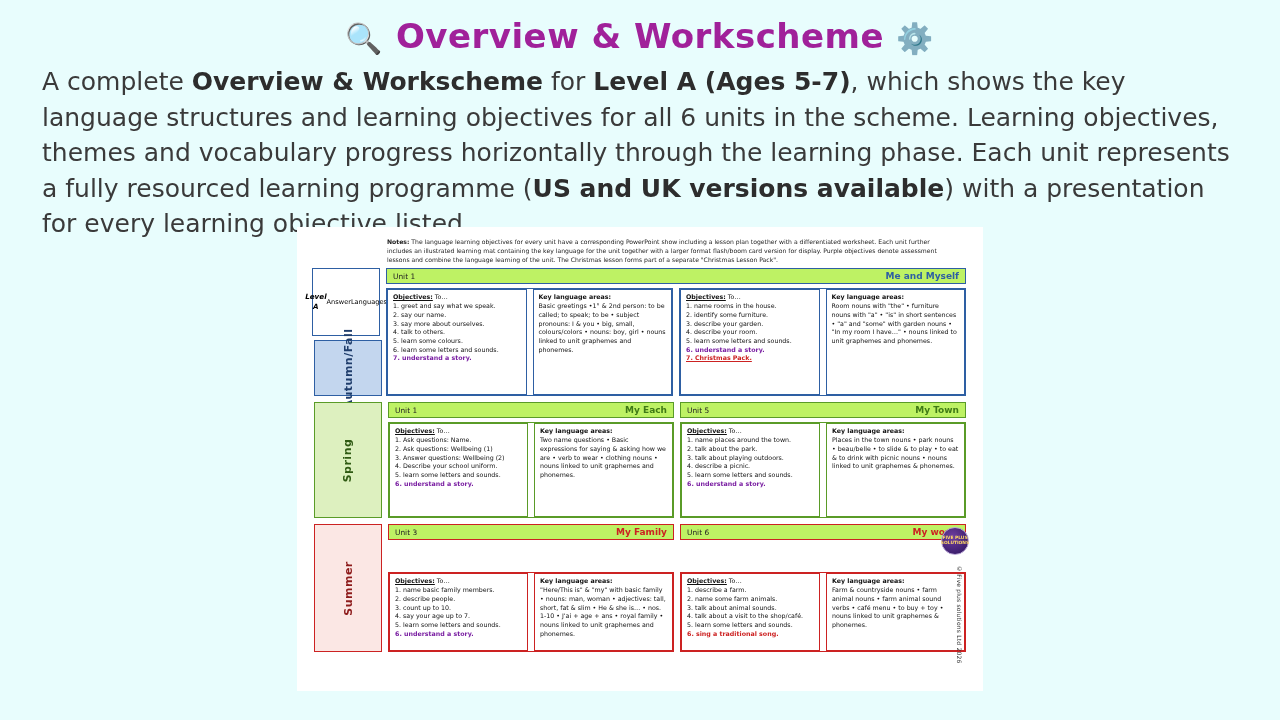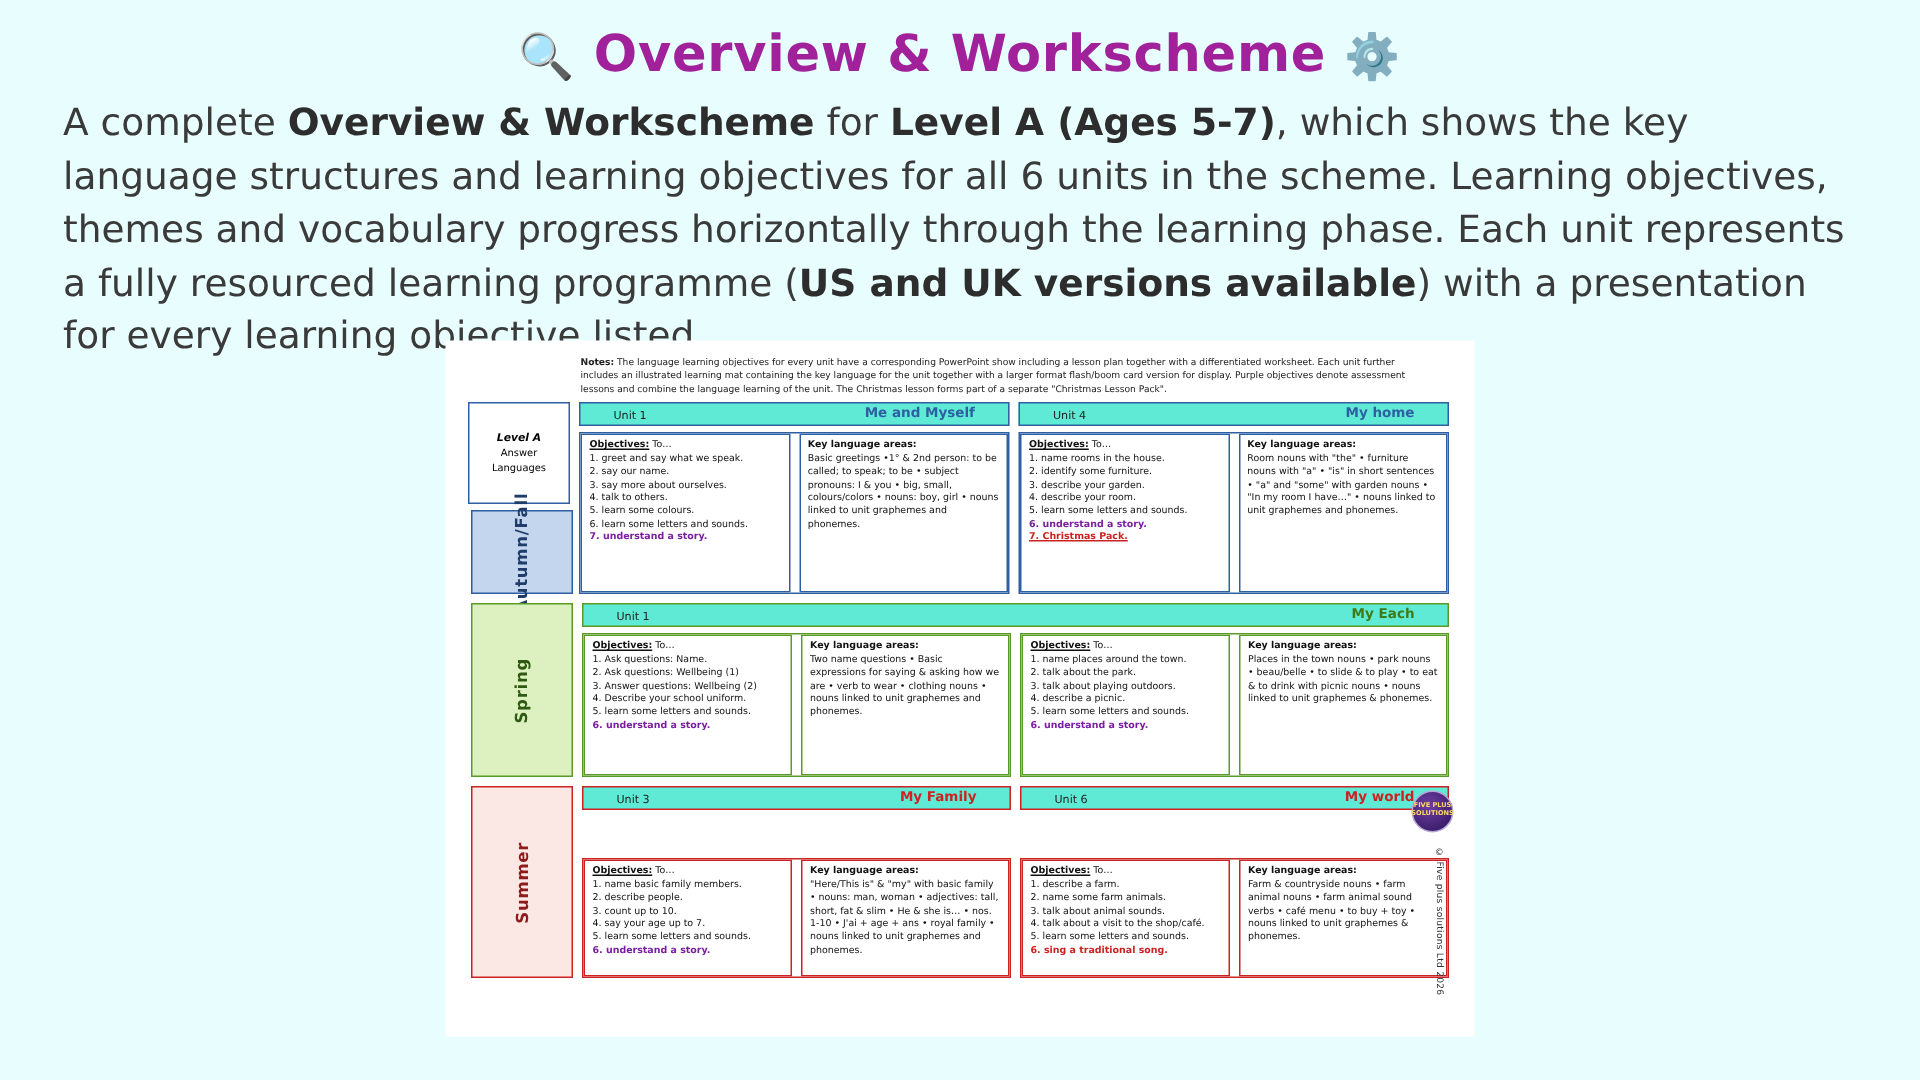--- a/index.html
+++ b/index.html
@@ -93,23 +93,23 @@
   .unit-head-row {
     display: flex;
     gap: 6px;
   }
   .unit-head {
     flex: 1;
     border: 1.4px solid #000;
     display: flex;
     justify-content: space-between;
     align-items: center;
-    padding: 2px 22px;
+    padding: 2px 6px;
     font-size: 7.4px;
-    background: #5eead4;
+    background: #bef264;
   }
   .unit-head .unit-no { font-weight: normal; color: #222; }
   .unit-head .unit-title { font-weight: bold; font-size: 9px; }
   .cols {
     display: flex;
     gap: 6px;
     margin-top: 4px;
     flex: 1;
   }
   .cellpair {
@@ -158,21 +158,20 @@
   .b-summer .unit-head .unit-title { color: #cc2222; }
   .b-summer .cellpair { border-color: #cc2222; }
   .b-summer .cell { border-color: #cc2222; }
 
   .levelbox {
     width: 66px;
     flex: 0 0 66px;
     border: 1.2px solid #2e5fa3;
     height: 42px;
     display: flex;
-    flex-direction: column;
     justify-content: center;
     align-items: center;
     font-size: 6.6px;
     line-height: 1.5;
     text-align: center;
     align-self: flex-end;
   }
   .levelbox .lvl { font-style: italic; font-weight: bold; font-size: 7.2px; }
 
   .purple { color: #7a1fa2; font-weight: bold; }
@@ -240,24 +239,20 @@
           <div class="season" style="flex:1; margin-top:4px;">
             <span>Autumn/Fall</span>
           </div>
         </div>
         <div class="band-body" style="margin-left:6px;">
           <div class="unit-head-row">
             <div class="unit-head">
               <span class="unit-no">Unit 1</span>
               <span class="unit-title">Me and Myself</span>
             </div>
-            <div class="unit-head">
-              <span class="unit-no">Unit 4</span>
-              <span class="unit-title">My home</span>
-            </div>
           </div>
           <div class="cols">
             <div class="cellpair">
               <div class="cell">
                 <span class="hd">Objectives:</span><span> To…</span>
                 <div>1. greet and say what we speak.</div>
                 <div>2. say our name.</div>
                 <div>3. say more about ourselves.</div>
                 <div>4. talk to others.</div>
                 <div>5. learn some colours.</div>
@@ -292,20 +287,24 @@
       <div class="band b-spring" style="height:116px;">
         <div class="season">
           <span>Spring</span>
         </div>
         <div class="band-body" style="margin-left:6px;">
           <div class="unit-head-row">
             <div class="unit-head">
               <span class="unit-no">Unit 1</span>
               <span class="unit-title">My Each</span>
             </div>
+            <div class="unit-head">
+              <span class="unit-no">Unit 5</span>
+              <span class="unit-title">My Town</span>
+            </div>
           </div>
           <div class="cols">
             <div class="cellpair">
               <div class="cell">
                 <span class="hd">Objectives:</span><span> To…</span>
                 <div>1. Ask questions: Name.</div>
                 <div>2. Ask questions: Wellbeing (1)</div>
                 <div>3. Answer questions: Wellbeing (2)</div>
                 <div>4. Describe your school uniform.</div>
                 <div>5. learn some letters and sounds.</div>

